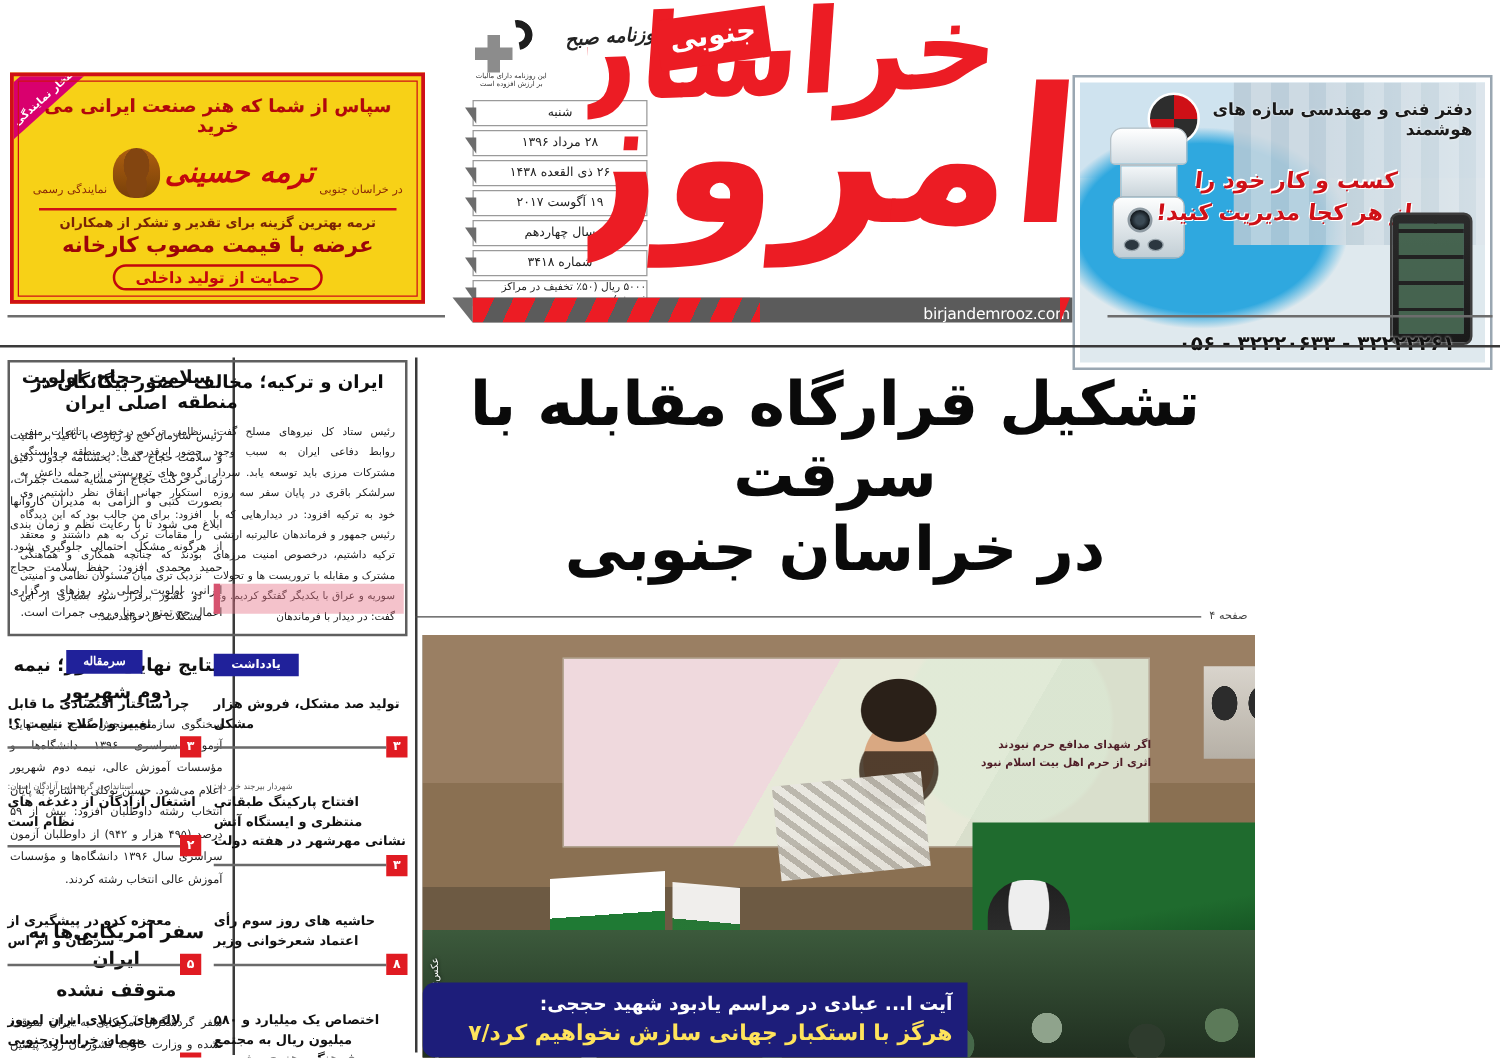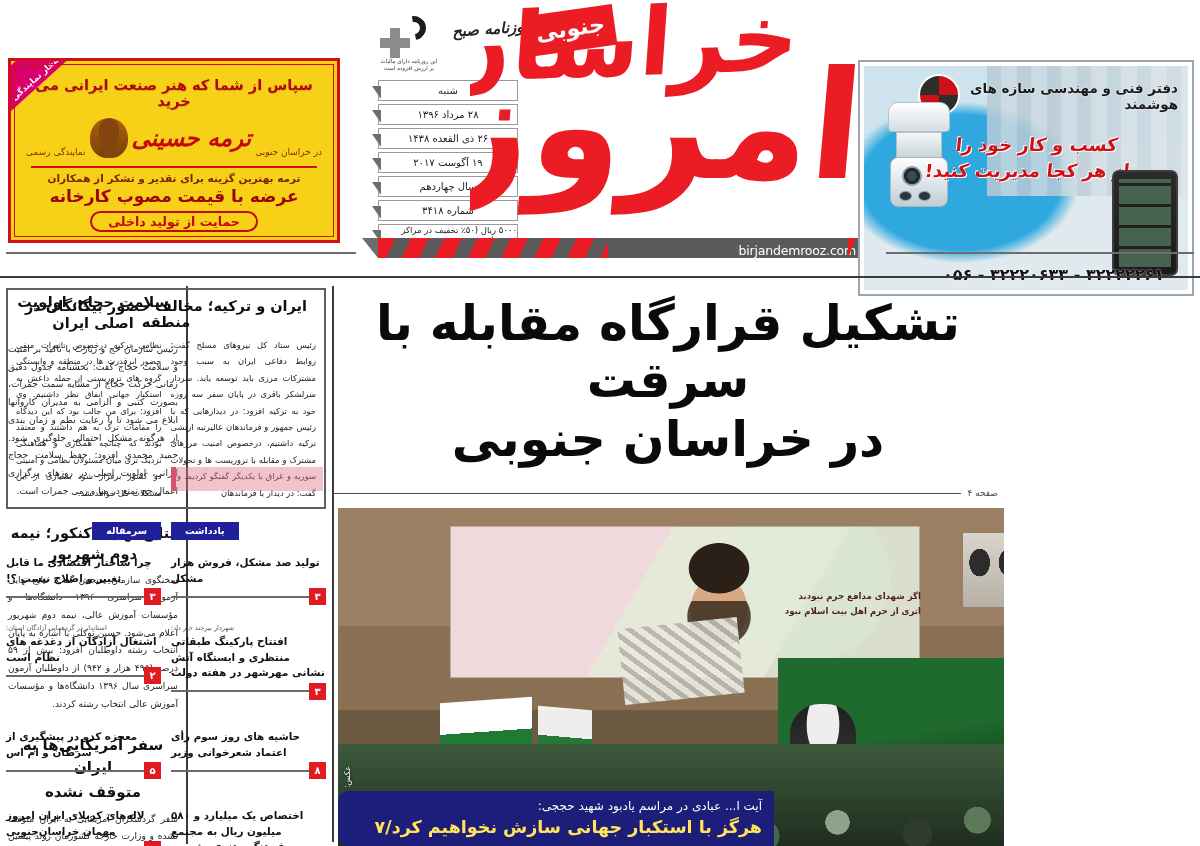--- a/index.html
+++ b/index.html
@@ -434,21 +434,21 @@
     text-shadow: 0 0 3px rgba(0,0,0,.9);
   }
   .photo-caption {
     position: absolute; left: 0px; bottom: 10px;
     width: 436px; padding: 6px 12px 7px;
     background: #1d1d7a;
     border-radius: 10px 0 0 10px;
     direction: rtl; text-align: right;
   }
   .photo-caption .pc-kicker {
-    font-size: 12px; color: #ffffff; font-weight: normal; line-height: 1.5;
+    font-size: 15px; color: #ffffff; font-weight: bold; line-height: 1.5;
   }
   .photo-caption .pc-main {
     font-size: 17.5px; color: #ffe45c; font-weight: bold; line-height: 1.35;
     margin-top: 1px; letter-spacing: -.3px;
   }
 
   
   .col-right {
     position: absolute; right: 868px; top: 0;
     width: 332px; height: 564px;
@@ -483,21 +483,21 @@
   .sect-head {
     flex: 1; text-align: left;
   }
   .sect-head .sh-pill {
     display: inline-block;
     background: #20219a; color: #fff;
     font-size: 9.5px; font-weight: bold;
     padding: 3px 14px 4px;
     letter-spacing: .4px;
   }
-  .sect-head.rightalign { text-align: right; }
+  .sect-head.rightalign { text-align: center; font-family: Liberation Serif, serif; }
 
   .brief-grid {
     display: flex; gap: 10px; margin: 5px 6px 0;
     flex-wrap: wrap;
   }
   .brief-cell {
     width: calc(50% - 5px);
     margin-bottom: 9px;
   }
   .brief-cell .bc-over {

